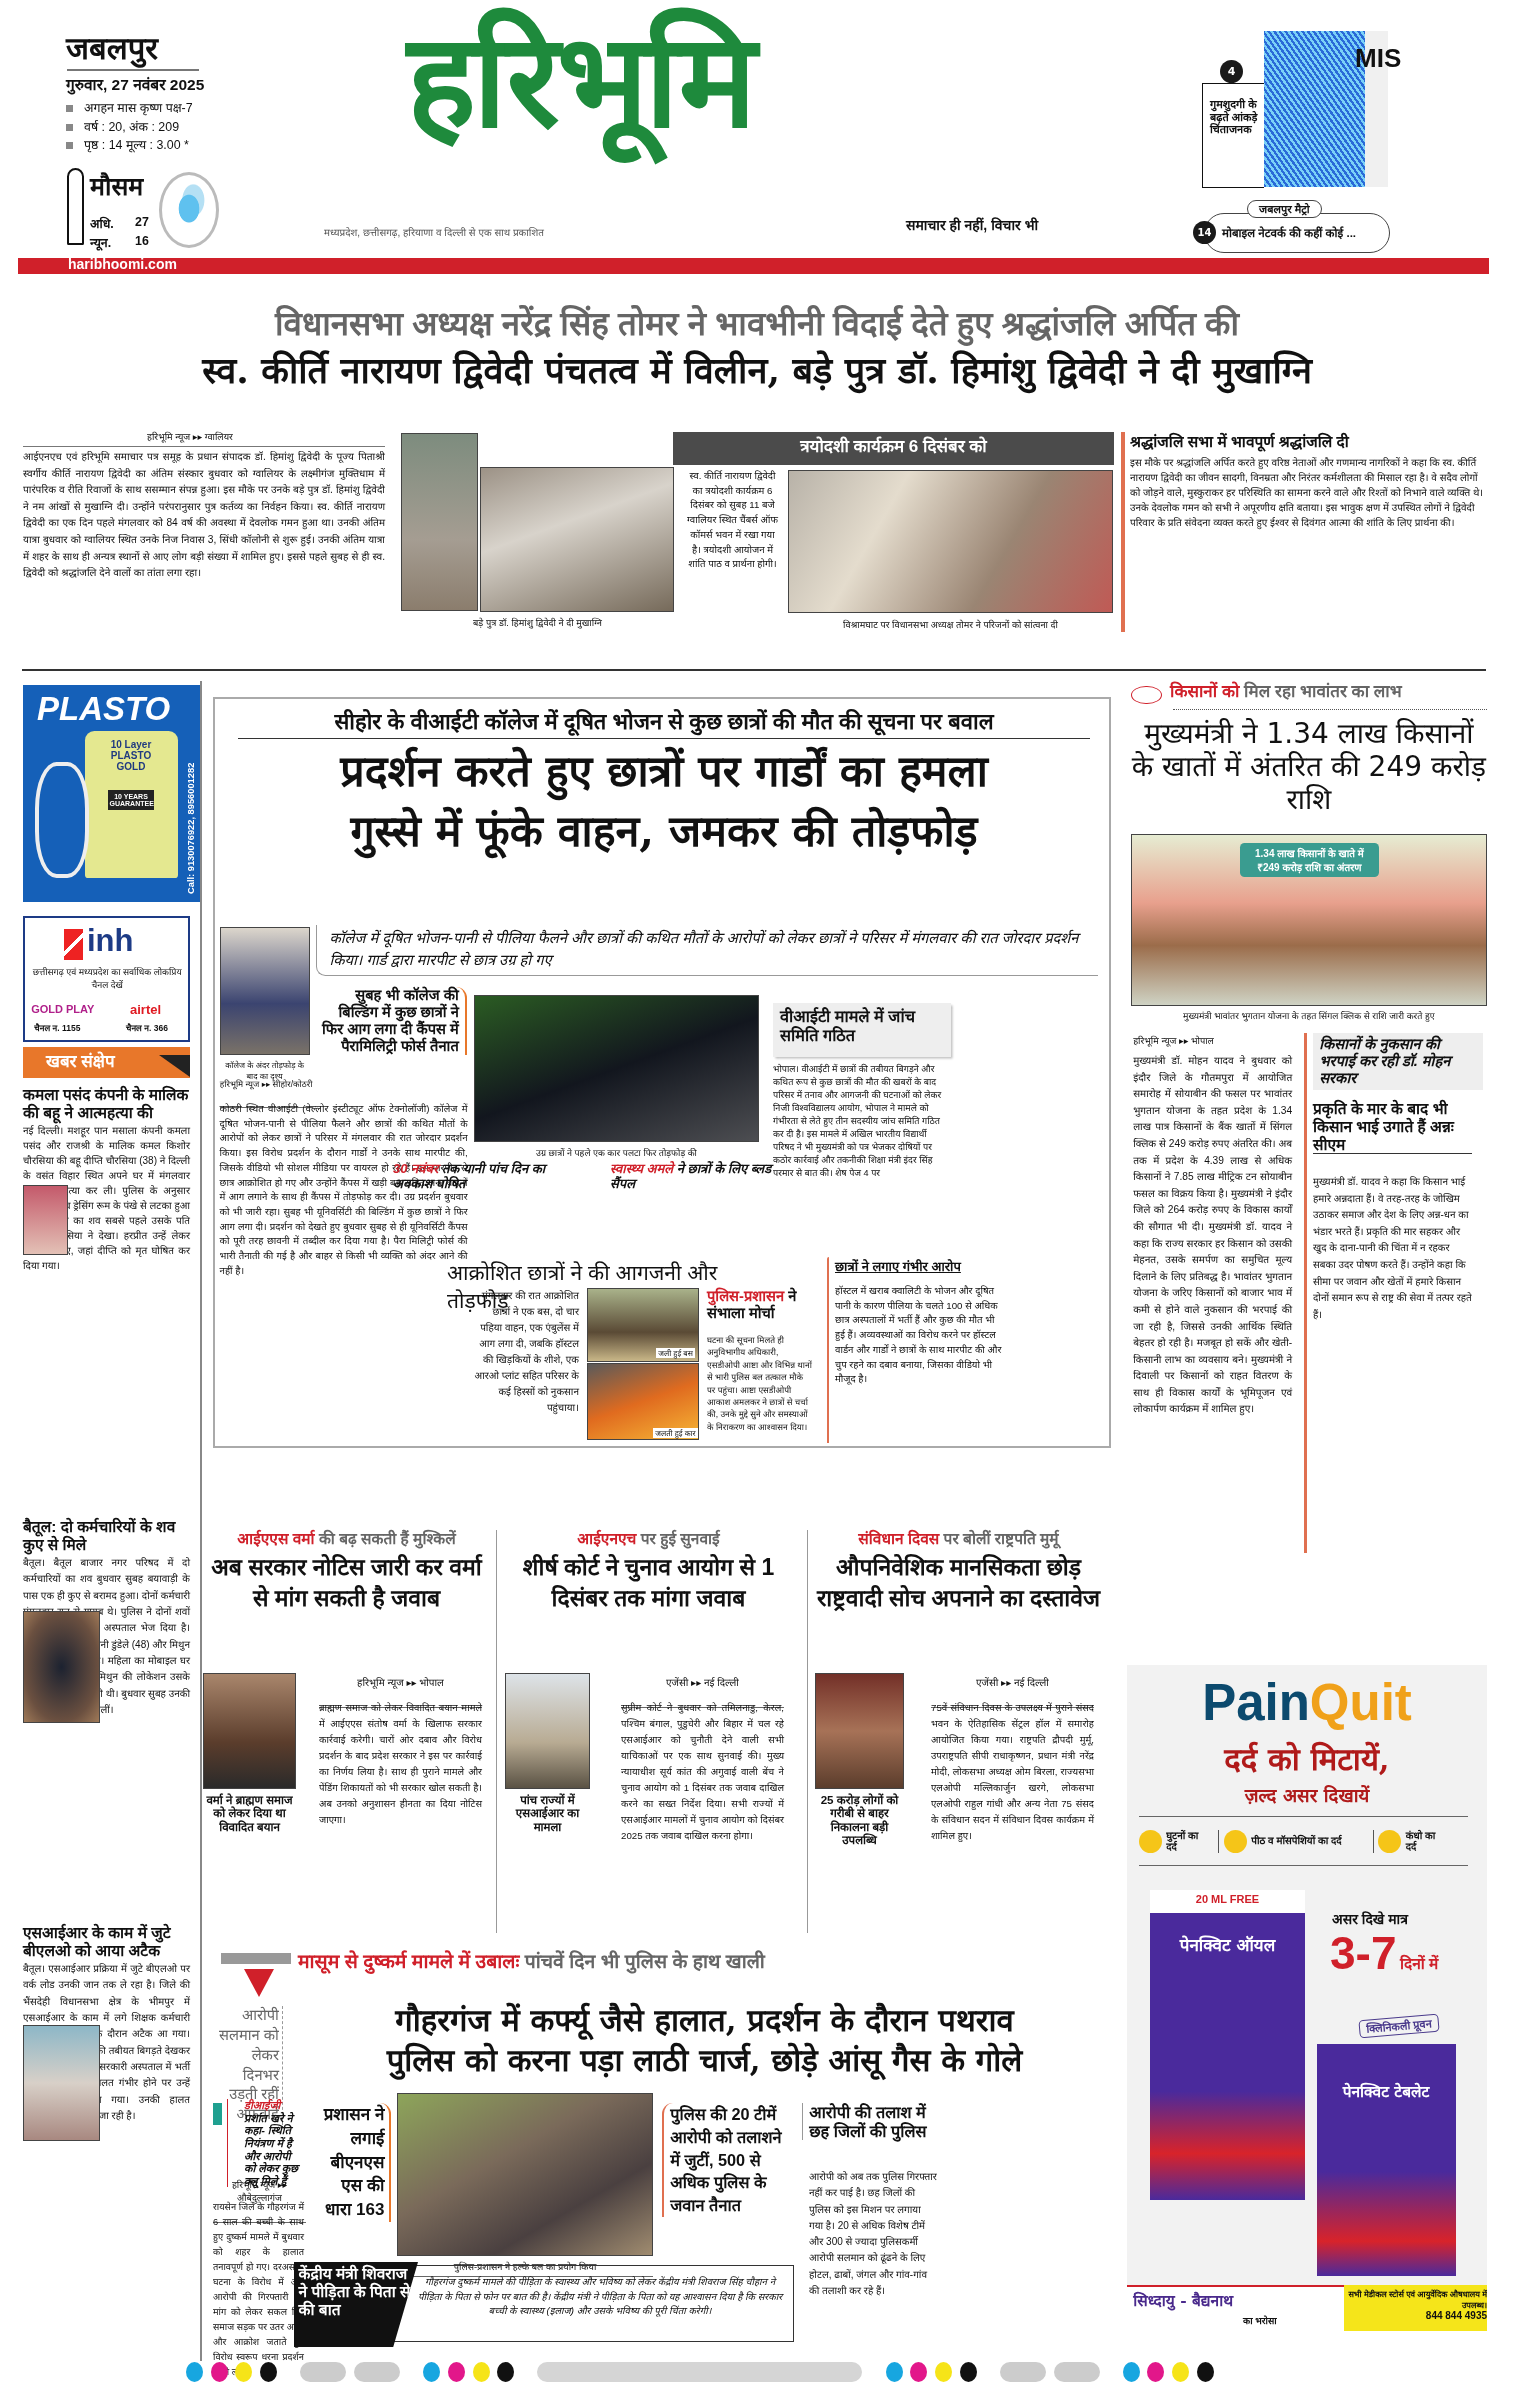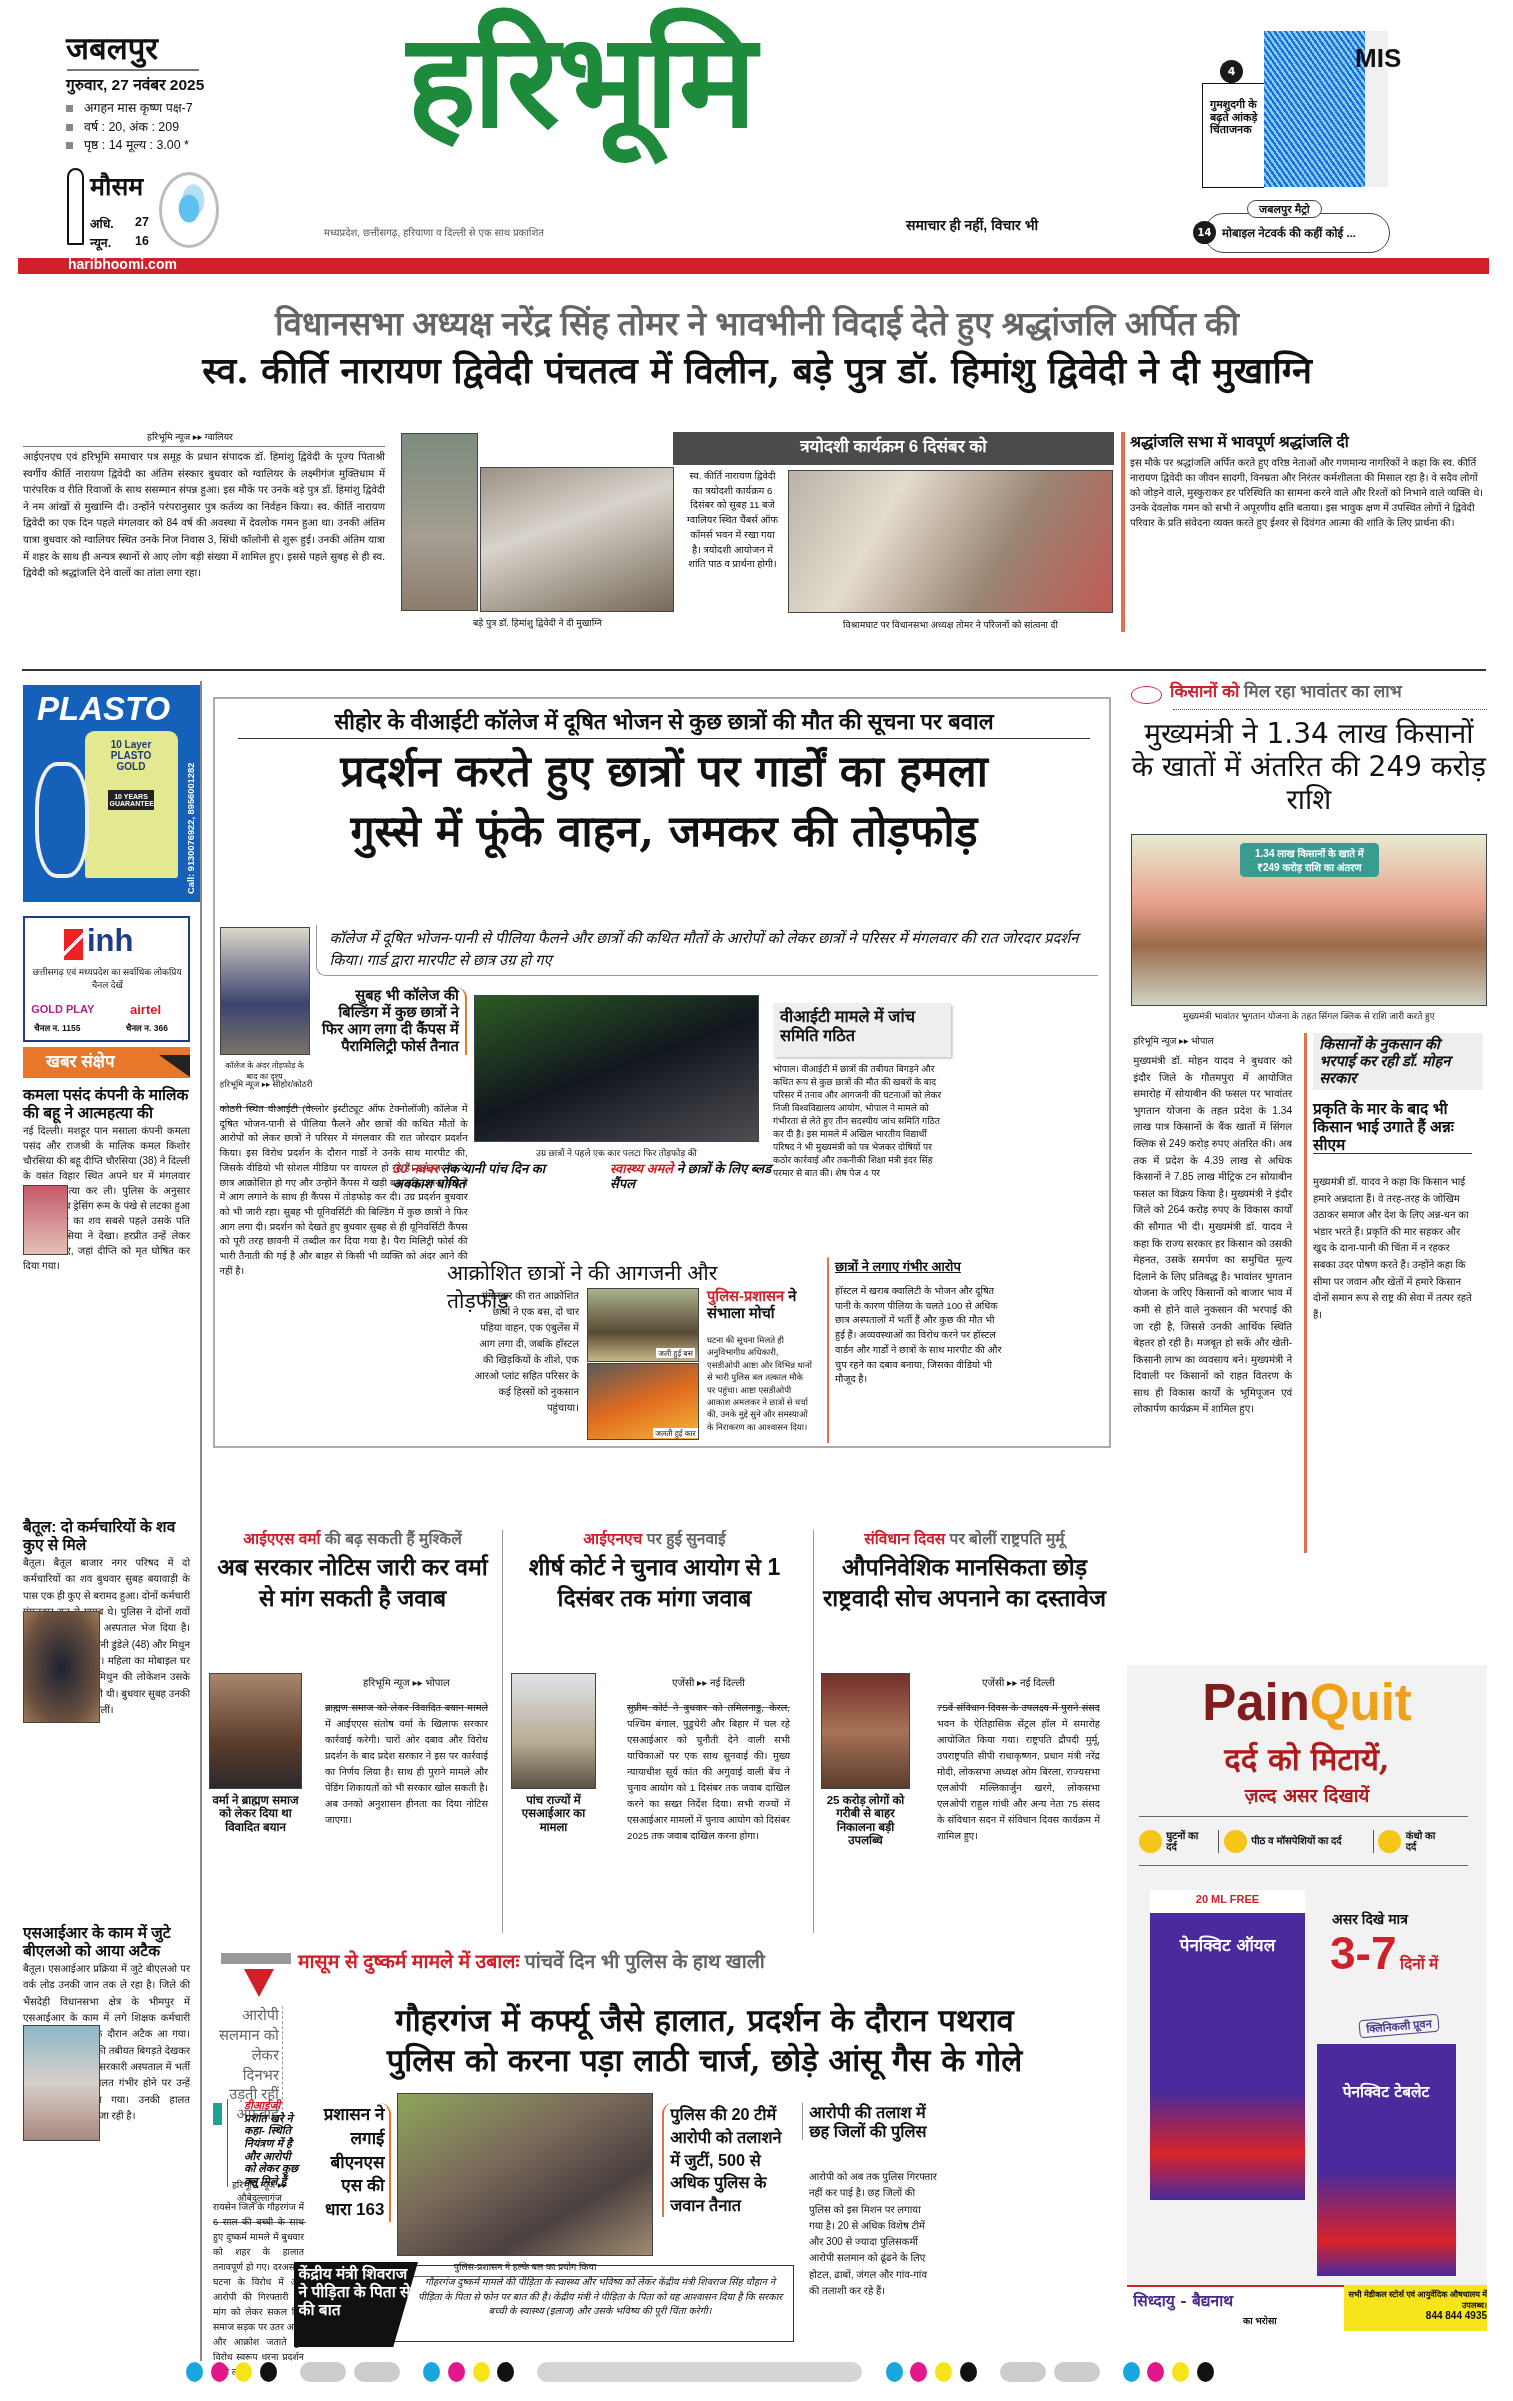--- a/index.html
+++ b/index.html
@@ -154,21 +154,21 @@
   </div>
   <div class="abs cap" style="left:3.9px;top:331px;width:356px;font-size:9px">मुख्यमंत्री भावांतर भुगतान योजना के तहत सिंगल क्लिक से राशि जारी करते हुए</div>
   <div class="abs cond" style="left:6.2px;top:356px;font-size:9.3px">हरिभूमि न्यूज ▸▸ भोपाल</div>
   <div class="abs body" style="left:6.2px;top:375px;width:159px;font-size:10.2px;line-height:16.6px">मुख्यमंत्री डॉ. मोहन यादव ने बुधवार को इंदौर जिले के गौतमपुरा में आयोजित समारोह में सोयाबीन की फसल पर भावांतर भुगतान योजना के तहत प्रदेश के 1.34 लाख पात्र किसानों के बैंक खातों में सिंगल क्लिक से 249 करोड़ रुपए अंतरित की। अब तक में प्रदेश के 4.39 लाख से अधिक किसानों ने 7.85 लाख मीट्रिक टन सोयाबीन फसल का विक्रय किया है। मुख्यमंत्री ने इंदौर जिले को 264 करोड़ रुपए के विकास कार्यों की सौगात भी दी। मुख्यमंत्री डॉ. यादव ने कहा कि राज्य सरकार हर किसान को उसकी मेहनत, उसके समर्पण का समुचित मूल्य दिलाने के लिए प्रतिबद्ध है। भावांतर भुगतान योजना के जरिए किसानों को बाजार भाव में कमी से होने वाले नुकसान की भरपाई की जा रही है, जिससे उनकी आर्थिक स्थिति बेहतर हो रही है। मजबूत हो सकें और खेती-किसानी लाभ का व्यवसाय बने। मुख्यमंत्री ने दिवाली पर किसानों को राहत वितरण के साथ ही विकास कार्यों के भूमिपूजन एवं लोकार्पण कार्यक्रम में शामिल हुए।</div>
   <div class="abs" style="left:177px;top:355px;width:3.1px;height:520px;background:#e07050"></div>
   <div class="abs cond hl" style="left:186px;top:355px;width:170px;font-size:14.7px;font-style:italic;background:#eee;padding:3.1px 6.2px">किसानों के नुकसान की भरपाई कर रही डॉ. मोहन सरकार</div>
   <div class="abs cond hl" style="left:186px;top:422px;width:159px;font-size:15.5px;border-bottom:1.5px solid #333">प्रकृति के मार के बाद भी किसान भाई उगाते हैं अन्नः सीएम</div>
   <div class="abs cond" style="left:186px;top:496px;width:159px;font-size:10px;line-height:16.6px">मुख्यमंत्री डॉ. यादव ने कहा कि किसान भाई हमारे अन्नदाता हैं। वे तरह-तरह के जोखिम उठाकर समाज और देश के लिए अन्न-धन का भंडार भरते हैं। प्रकृति की मार सहकर और खुद के दाना-पानी की चिंता में न रहकर सबका उदर पोषण करते हैं। उन्होंने कहा कि सीमा पर जवान और खेतों में हमारे किसान दोनों समान रूप से राष्ट्र की सेवा में तत्पर रहते हैं।</div>
 </div>
 
-<div class="abs" style="left:209px;top:1514px;width:898px;height:434px">
+<div class="abs" style="left:203px;top:1514px;width:898px;height:434px">
   <div class="abs" style="left:0;top:0;width:287px;height:434px">
     <div class="cond hl" style="text-align:center;font-size:15.5px;margin-top:15.5px"><span class="red">आईएएस वर्मा</span> <span style="color:#666">की बढ़ सकती हैं मुश्किलें</span></div>
     <div class="cond hl" style="text-align:center;font-size:23px;margin-top:4.6px;line-height:1.35">अब सरकार नोटिस जारी कर वर्मा से मांग सकती है जवाब</div>
     <div class="photo" style="position:absolute;left:0;top:159px;width:93px;height:116px;background:linear-gradient(#a9866c,#5b3d2c 60%,#2a2a2a)"></div>
     <div class="cond hl" style="position:absolute;left:0;top:279px;width:93px;font-size:11.6px;text-align:center">वर्मा ने ब्राह्मण समाज को लेकर दिया था विवादित बयान</div>
     <div class="byline" style="position:absolute;left:116px;top:161px;width:163px">हरिभूमि न्यूज ▸▸ भोपाल</div>
     <div class="body" style="position:absolute;left:116px;top:186px;width:163px;font-size:9.7px;line-height:16px">ब्राह्मण समाज को लेकर विवादित बयान मामले में आईएएस संतोष वर्मा के खिलाफ सरकार कार्रवाई करेगी। चारों ओर दबाव और विरोध प्रदर्शन के बाद प्रदेश सरकार ने इस पर कार्रवाई का निर्णय लिया है। साथ ही पुराने मामले और पेंडिंग शिकायतों को भी सरकार खोल सकती है। अब उनको अनुशासन हीनता का दिया नोटिस जाएगा।</div>
   </div>
   <div class="rule" style="left:293px;top:15.5px;width:0.8px;height:403px;background:#999"></div>
   <div class="abs" style="left:302px;top:0;width:287px;height:434px">
@@ -206,21 +206,21 @@
   <div class="abs cap" style="left:184px;top:316px;width:256px;font-size:9.3px;border-bottom:1.5px solid #666;padding-bottom:3.1px">पुलिस-प्रशासन ने हल्के बल का प्रयोग किया</div>
   <div class="abs cond hl" style="left:449px;top:159px;width:124px;font-size:16.3px;border-left:2.3px solid #e07050;padding-left:6.2px;border-radius:11px 0 0 0;line-height:1.4">पुलिस की 20 टीमें आरोपी को तलाशने में जुटीं, 500 से अधिक पुलिस के जवान तैनात</div>
   <div class="abs cond hl" style="left:589px;top:159px;width:139px;font-size:16.3px;border-left:1.5px solid #999;padding-left:6.2px">आरोपी की तलाश में छह जिलों की पुलिस</div>
   <div class="abs cond" style="left:596px;top:225px;width:128px;font-size:10px;line-height:16.3px">आरोपी को अब तक पुलिस गिरफ्तार नहीं कर पाई है। छह जिलों की पुलिस को इस मिशन पर लगाया गया है। 20 से अधिक विशेष टीमें और 300 से ज्यादा पुलिसकर्मी आरोपी सलमान को ढूंढने के लिए होटल, ढाबों, जंगल और गांव-गांव की तलाशी कर रहे हैं।</div>
   <div class="abs" style="left:85px;top:321px;width:496px;height:77px;border:1.2px solid #333"></div>
   <div class="abs cond hl" style="left:81px;top:318px;width:124px;height:85px;background:#111;color:#fff;font-size:15.5px;padding:3.1px 4.6px;clip-path:polygon(0 0,100% 0,80% 100%,0 100%)">केंद्रीय मंत्री शिवराज ने पीड़िता के पिता से की बात</div>
   <div class="abs cond" style="left:201px;top:331px;width:372px;font-size:9.7px;font-style:italic;line-height:14.7px;text-align:center">गौहरगंज दुष्कर्म मामले की पीड़िता के स्वास्थ्य और भविष्य को लेकर केंद्रीय मंत्री शिवराज सिंह चौहान ने पीड़िता के पिता से फोन पर बात की है। केंद्रीय मंत्री ने पीड़िता के पिता को यह आश्वासन दिया है कि सरकार बच्ची के स्वास्थ्य (इलाज) और उसके भविष्य की पूरी चिंता करेगी।</div>
 </div>
 
 <div class="abs" style="left:1127px;top:1665px;width:360px;height:666px;background:#f2f2f2;overflow:hidden">
-  <div class="abs" style="left:0;top:7.7px;width:360px;text-align:center;font-size:51px;font-weight:bold;font-family:'Liberation Sans',sans-serif"><span style="color:#7f1d1d">Pain</span><span style="color:#f0a11a">Quit</span></div>
+  <div class="abs" style="left:0;top:7.7px;width:360px;text-align:center;font-size:51px;font-weight:bold;font-family:'Liberation Sans',sans-serif"><span style="color:#0c4a6e">Pain</span><span style="color:#f0a11a">Quit</span></div>
   <div class="abs serif hl" style="left:0;top:77px;width:360px;text-align:center;font-size:31px;color:#b01a1a">दर्द को मिटायें,</div>
   <div class="abs serif hl" style="left:0;top:120px;width:360px;text-align:center;font-size:18.6px;color:#b01a1a">ज़ल्द असर दिखायें</div>
   <div class="abs" style="left:11.6px;top:151px;width:329px;height:50px;border-top:1.5px solid #666;border-bottom:1.5px solid #666;display:flex;align-items:center">
     <div style="flex:0.8;display:flex;align-items:center;gap:4.6px;border-right:0.8px solid #555">
         <span style="width:23px;height:23px;border-radius:50%;background:#f5c518;display:inline-block"></span>
         <span class="cond hl" style="font-size:10px;width:43px">घुटनों का दर्द</span>
       </div>
     <div style="flex:1.5;display:flex;align-items:center;gap:4.6px;padding-left:4.6px;border-right:0.8px solid #555">
         <span style="width:23px;height:23px;border-radius:50%;background:#f5c518;display:inline-block"></span>
         <span class="cond hl" style="font-size:10px;width:101px">पीठ व मॉसपेशियों का दर्द</span>

